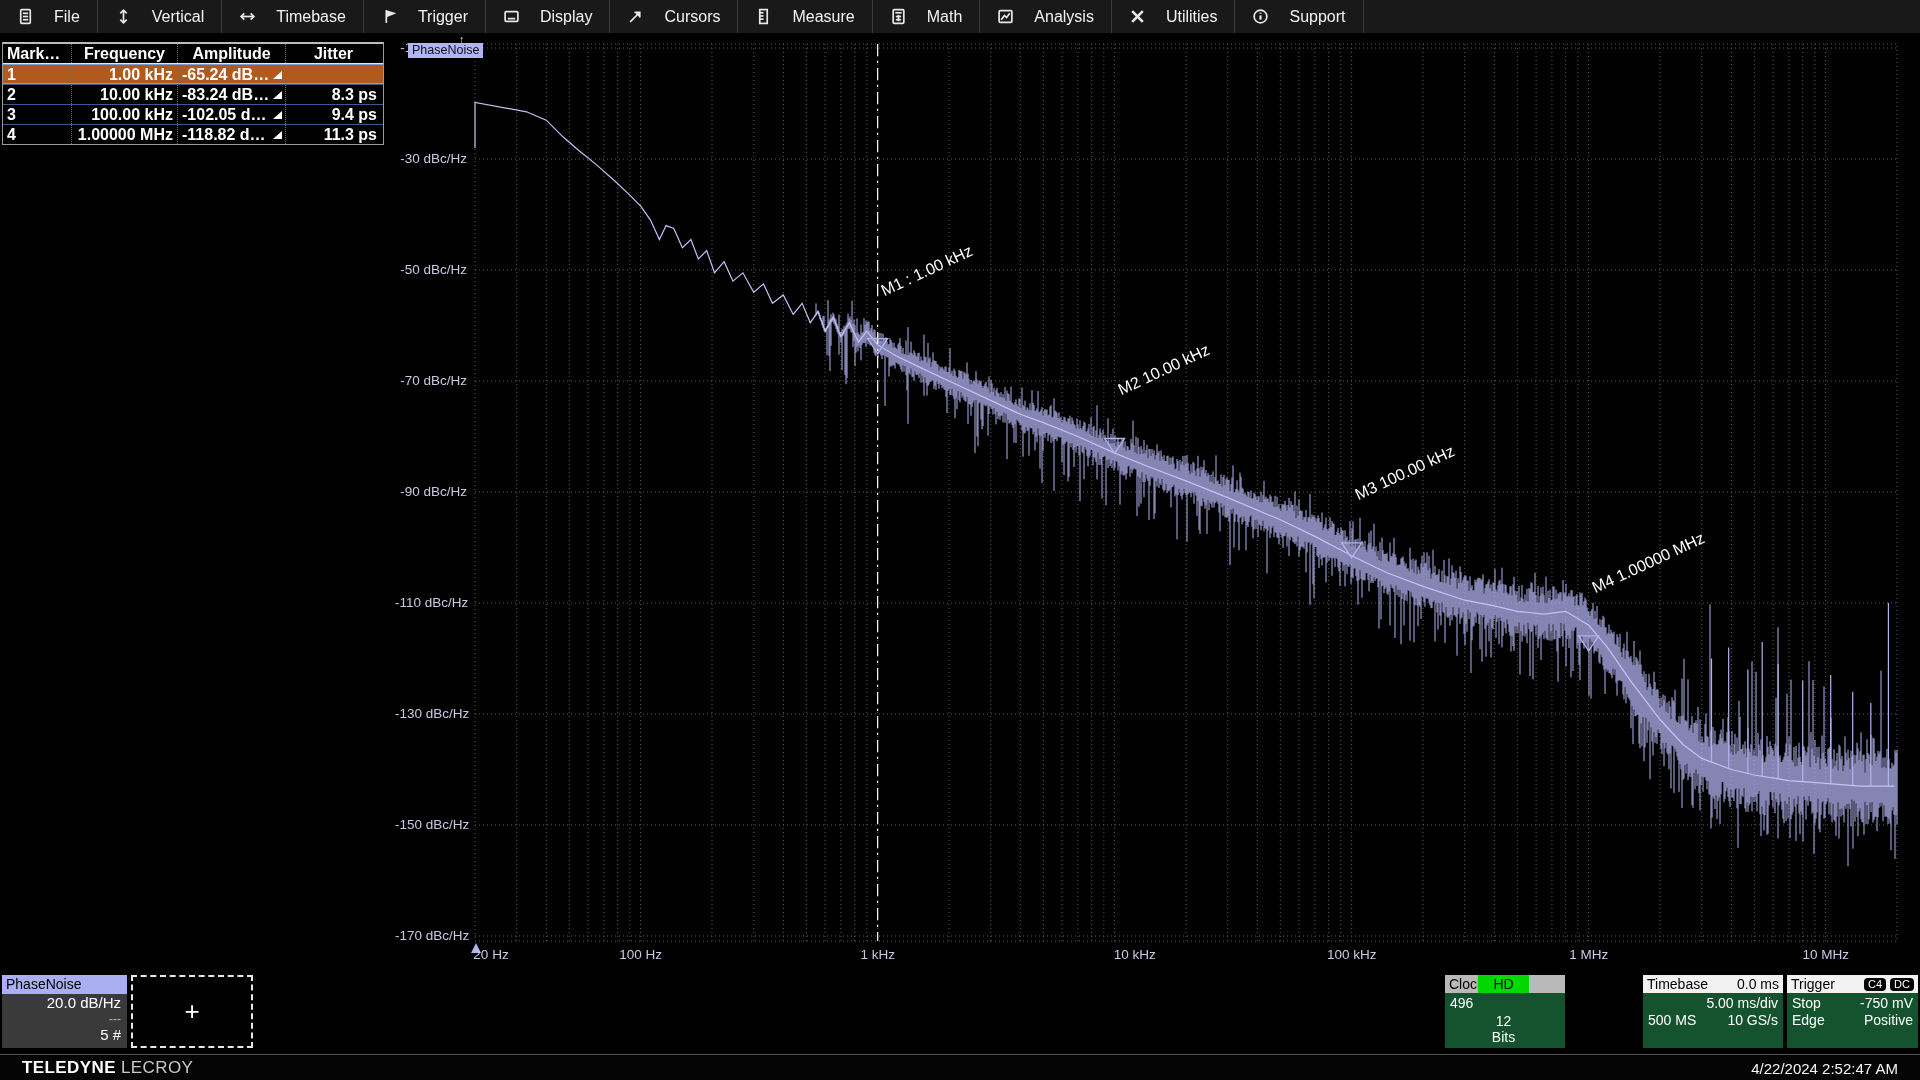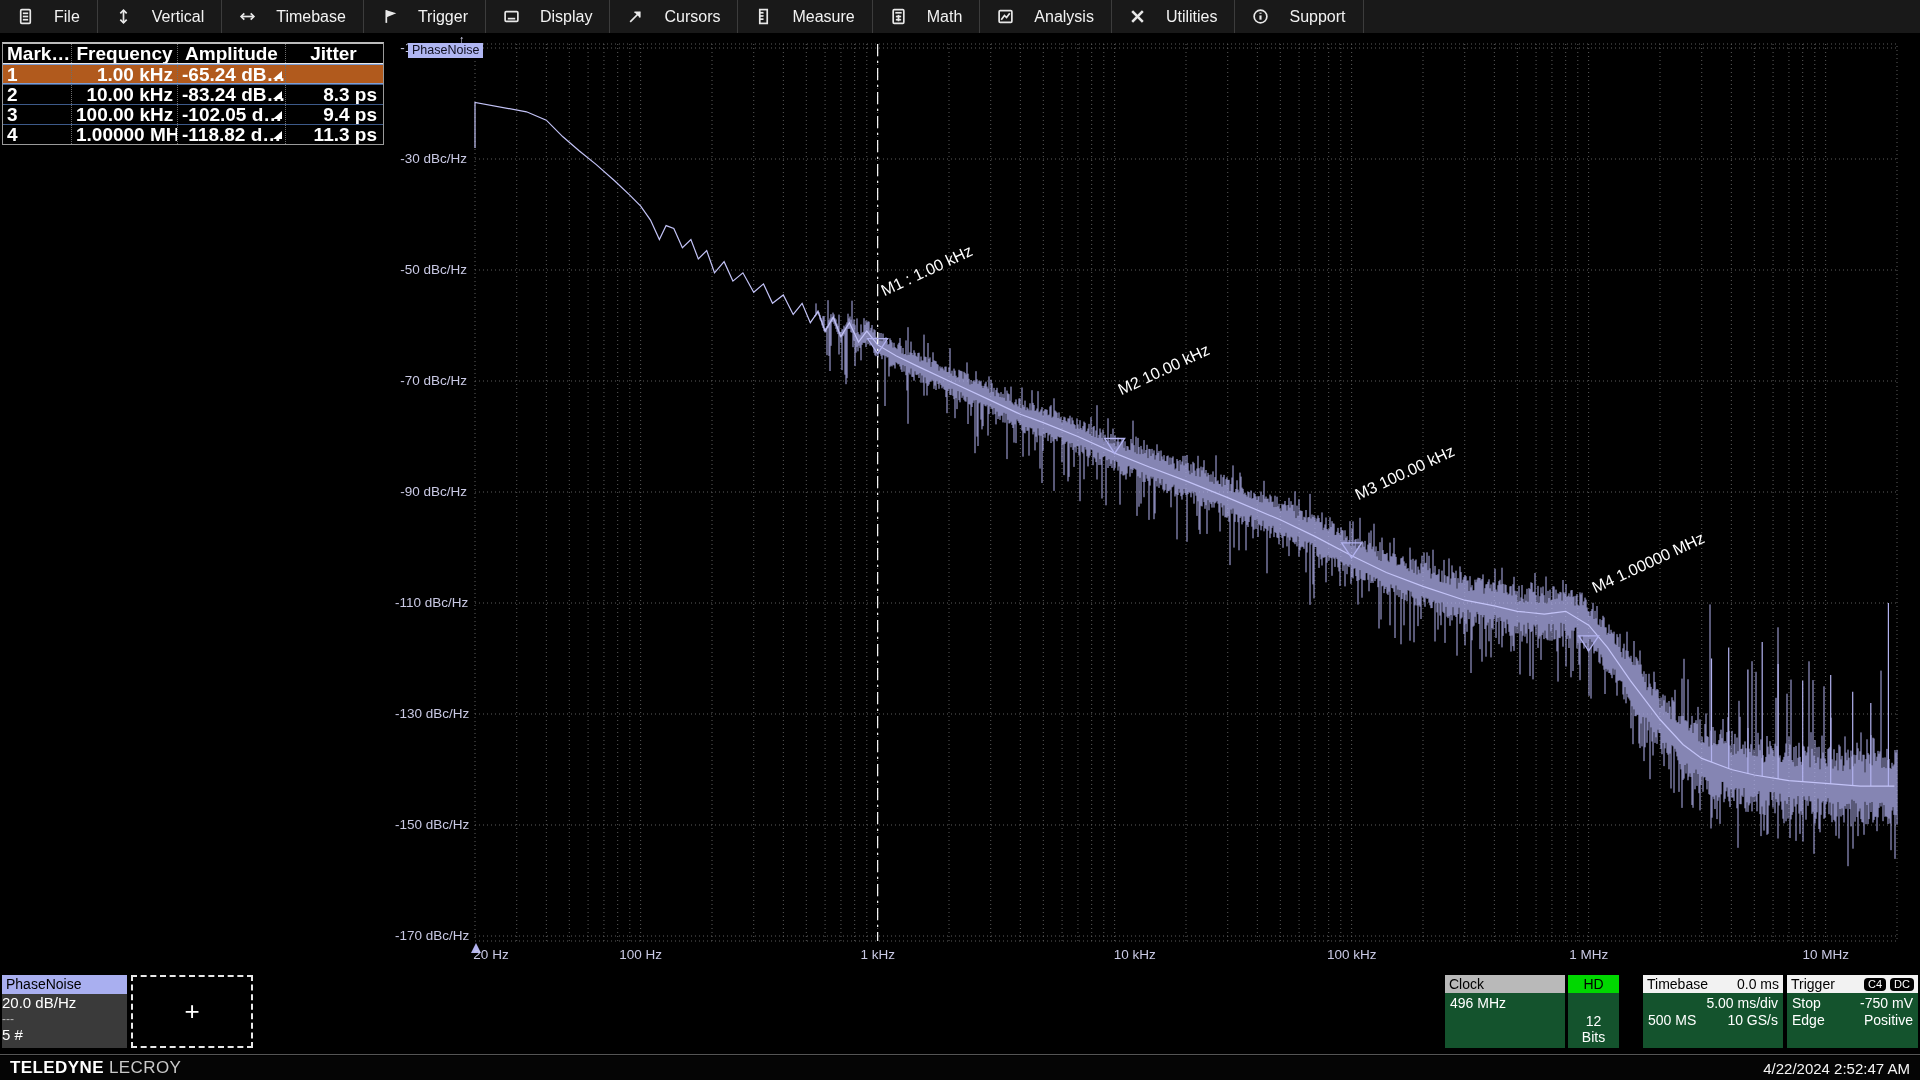--- a/index.html
+++ b/index.html
@@ -12,21 +12,21 @@
              display:flex; align-items:stretch; }
   .menu-item { display:flex; align-items:center; gap:20px; padding:0 17px;
                border-right:1px solid #3c3c3c; color:#f2f2f2; font-size:16px;
                cursor:default; }
   .menu-item svg { width:17px; height:17px; stroke:#e8e8e8; fill:none;
                    stroke-width:1.6; }
 
   
   .marker-table { position:absolute; left:2px; top:42px; width:382px;
                   border:1px solid #9a9a9a; border-top:2px solid #bbb;
-                  background:#000; font-size:19px; font-weight:bold; }
+                  background:#000; font-size:16px; font-weight:bold; }
   .mt-row { display:flex; height:20px; line-height:19px;
             border-top:1px solid #3d5a8a; }
   .mt-row.header { border-top:none; border-bottom:1px solid #e8e8e8; }
   .mt-row.selected { background:#b15a1d; border-top:1px solid #7f9fd4;
                      border-bottom:1px solid #7f9fd4; }
   .mt-c { overflow:hidden; white-space:nowrap; padding:0 4px;
           border-left:1px dotted #6d6d6d; position:relative; }
   .mt-c:first-child { border-left:none; }
   .mt-id   { width:68px;  text-align:left; }
   .mt-freq { width:106px; text-align:right; }
@@ -50,21 +50,21 @@
                  color:#101020; font-size:12.5px; padding:0 4px; height:15px;
                  line-height:15px; }
   .badge-arrow { position:absolute; left:459px; top:33px; color:#dcdcf8;
                  font-size:11px; }
 
   
   .descriptor { position:absolute; left:2px; top:975px; width:125px;
                 height:73px; background:#3a3a3a; }
   .descriptor .hd { background:#a9aff0; color:#000; height:19px;
                     line-height:19px; font-size:14px; padding-left:4px; }
-  .descriptor .ln { text-align:left; padding-right:0; font-size:15px;
+  .descriptor .ln { text-align:right; padding-right:6px; font-size:15px;
                     line-height:18px; color:#fff; }
   .descriptor .dim { color:#b5b5b5; font-size:12px; line-height:14px; }
   .add-box { position:absolute; left:131px; top:975px; width:122px; height:73px;
              border:2px dashed #e8e8e8; color:#fff; font-size:26px;
              font-weight:normal; display:flex; align-items:center;
              justify-content:center; background:#000; }
 
   
   .sbox { position:absolute; top:975px; background:#14532d; font-size:14px; }
   .sbox .shd { height:18px; line-height:18px; color:#000; padding:0 4px;
@@ -73,21 +73,21 @@
   .sbox .sbody { padding:2px 5px 0 5px; }
   .srow { display:flex; justify-content:space-between; line-height:17px; }
   .badge { background:#000; color:#fff; font-size:11px; line-height:13px;
            padding:0 4px; border-radius:4px; margin-left:4px; }
 
   
   .divider { position:absolute; left:0; top:1054px; width:1920px; height:1px;
              background:#555; }
   .footer { position:absolute; left:0; top:1056px; width:1920px; height:24px;
             background:#050505; display:flex; align-items:center;
-            justify-content:space-between; padding:0 10px; }
+            justify-content:space-between; padding:0 22px; }
   .brand { font-size:17px; letter-spacing:0.4px; }
   .brand b { color:#fff; font-weight:bold; }
   .brand span { color:#c9c9c9; font-weight:normal; }
   .datetime { font-size:15px; color:#f5f5f5; }
 </style>
 </head>
 <body>
 
 <div class="menubar">
   <div class="menu-item">
@@ -263,21 +263,21 @@
 <div class="sbox" style="left:1445px; width:120px; height:73px;">
   <div class="shd" id="clock-hd" style="background: rgb(185, 185, 185);">
       <span>Clock</span>
     </div>
   <div class="sbody">
       <div class="srow">
         <span>496 MHz</span>
       </div>
     </div>
 </div>
-<div class="sbox" style="left:1568px; width:51px; height:73px;">
+<div class="sbox" style="left:1478px; width:51px; height:73px;">
   <div class="shd" id="hd-hd" style="justify-content: center; background: rgb(0, 216, 0);">
       <span>HD</span>
     </div>
   <div class="sbody" style="text-align:center; padding-top:20px;"><span>12 Bits</span></div>
 </div>
 <div class="sbox" style="left:1643px; width:140px; height:73px;">
   <div class="shd" id="tb-hd" style="background: rgb(242, 242, 242);">
     <span>Timebase</span>
     <span>0.0 ms</span>
   </div>

